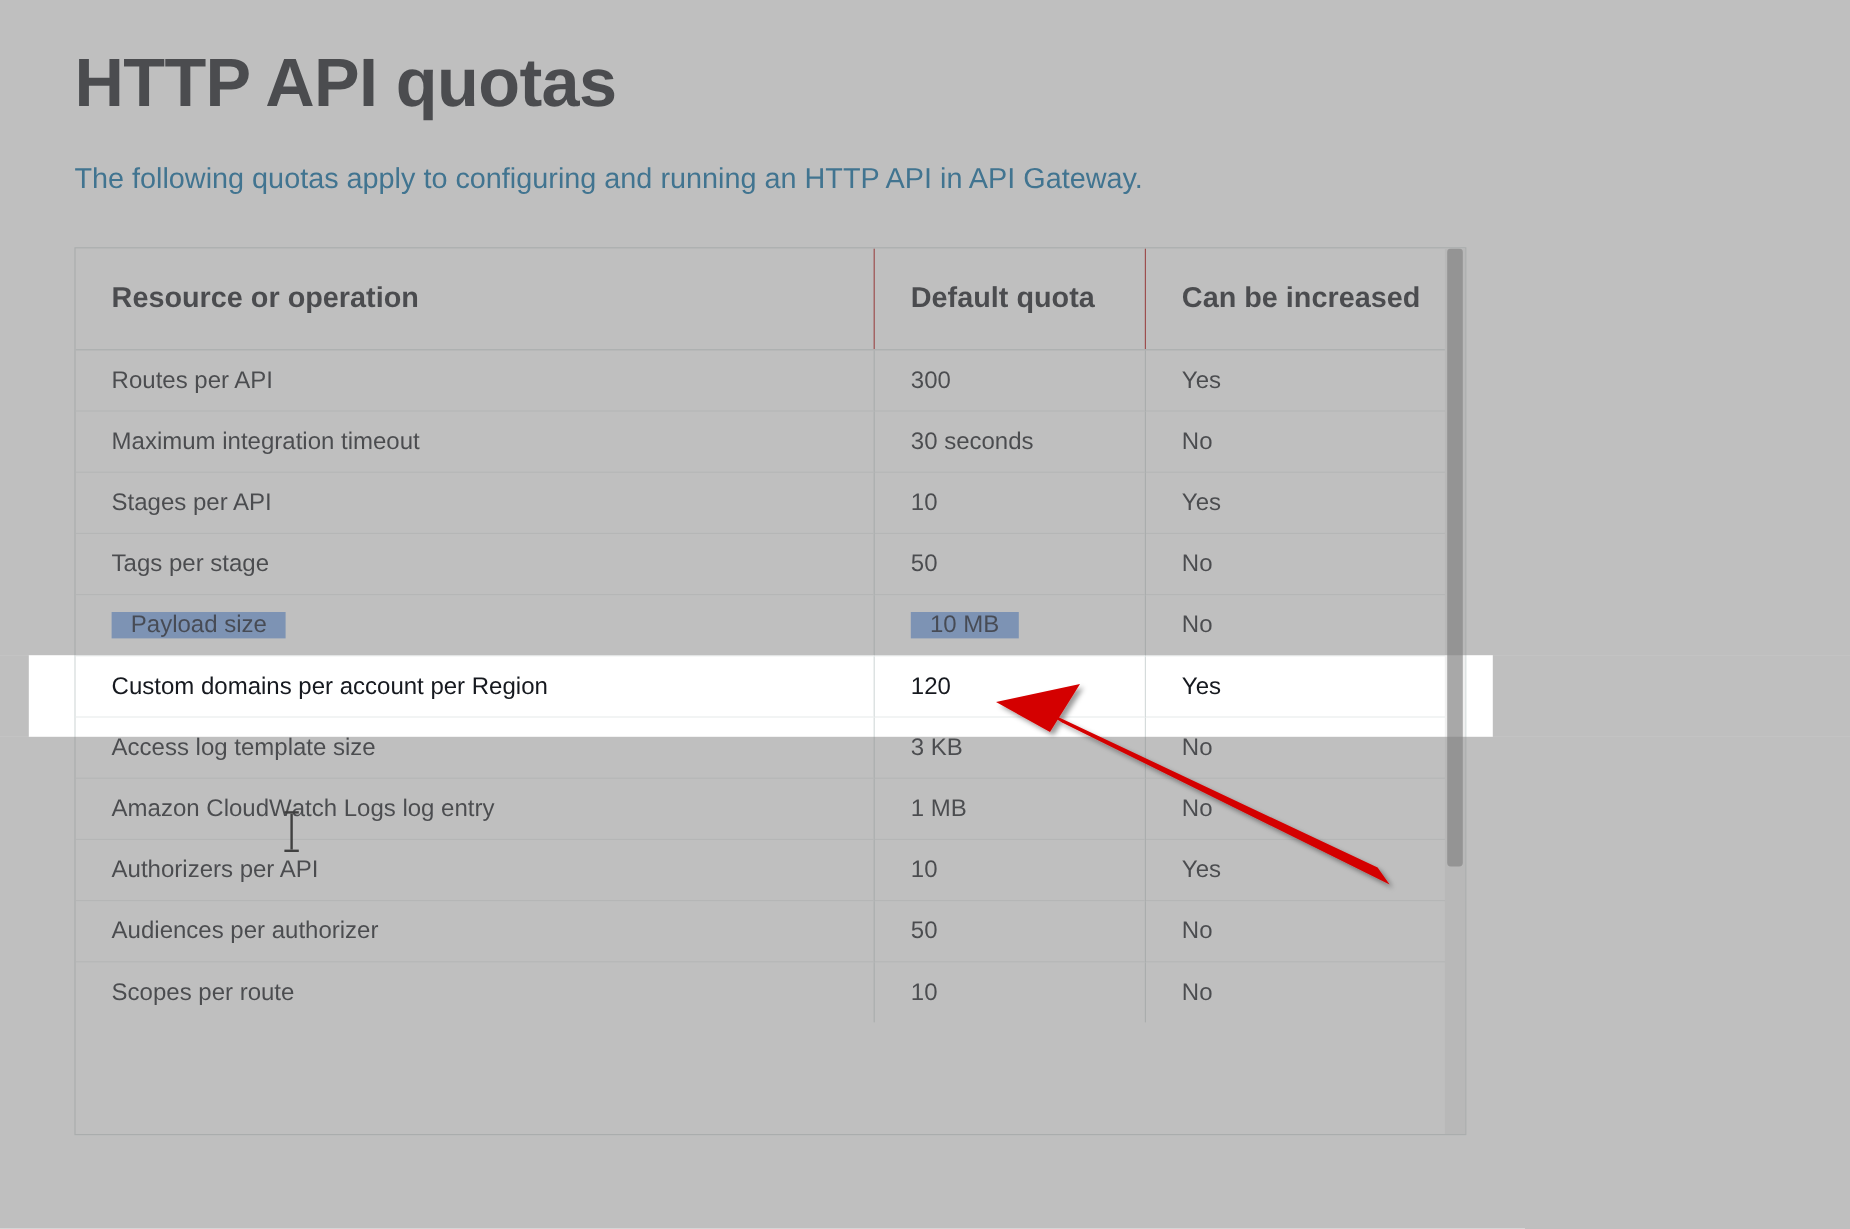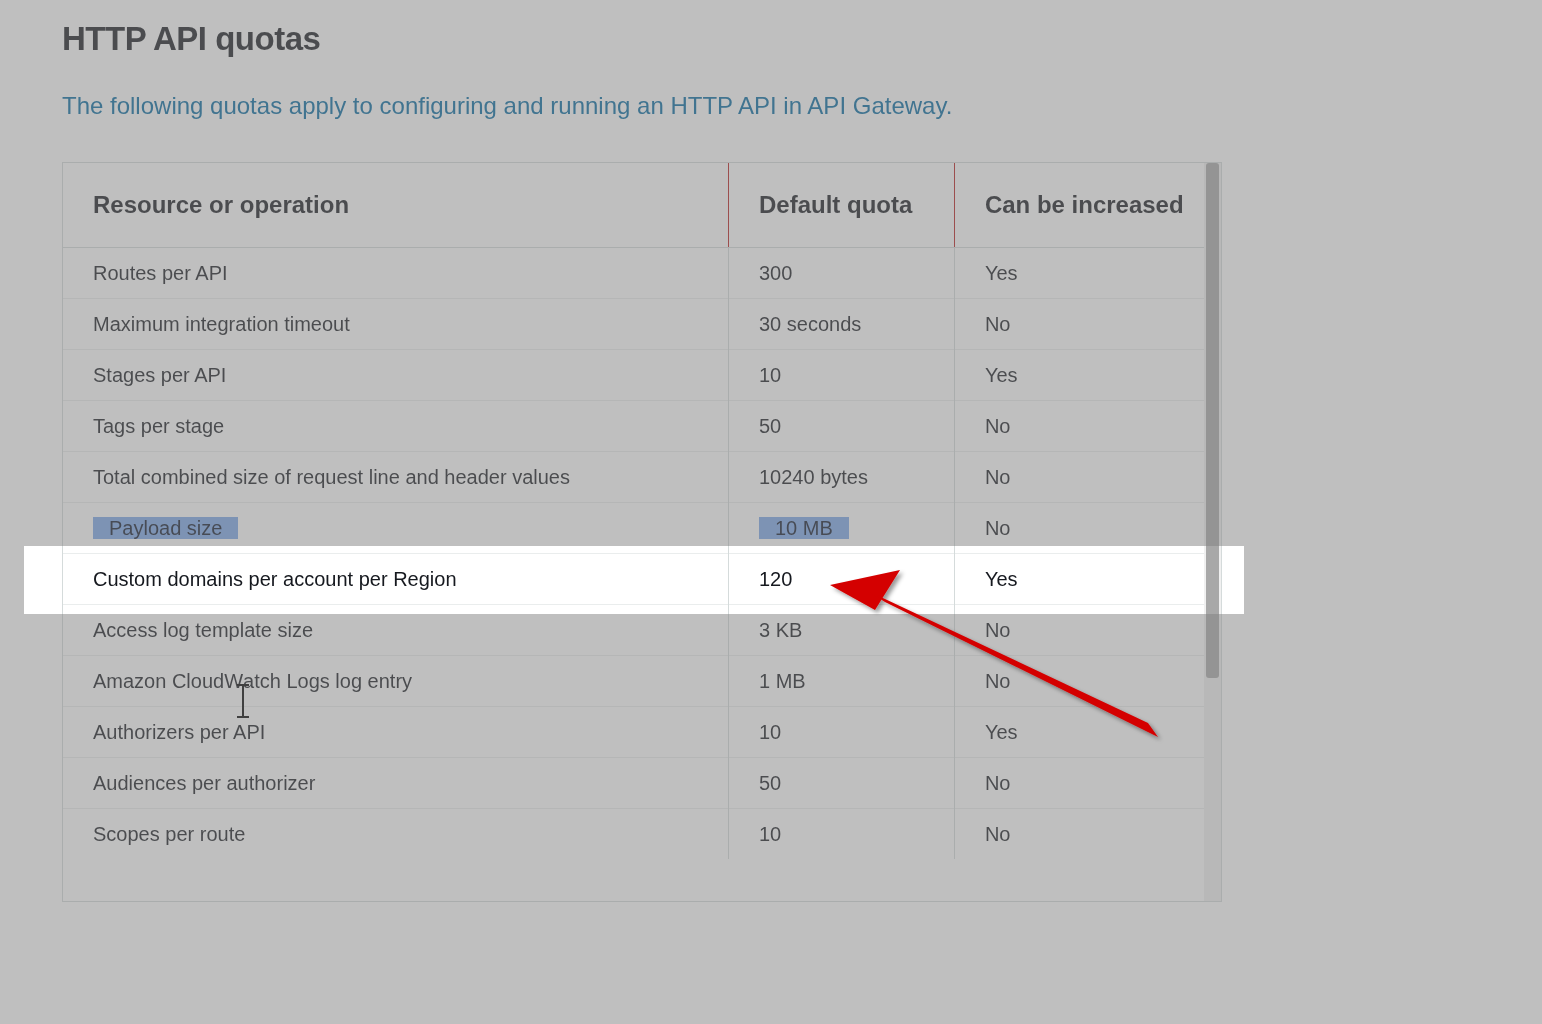--- a/index.html
+++ b/index.html
@@ -13,23 +13,23 @@
     overflow: hidden;
     position: relative;
   }
   .page {
     padding: 20px 62px 0 62px;
     box-sizing: border-box;
     width: 1300px;
     position: relative;
   }
   h1.title {
-    font-size: 33px;
+    font-size: 57px;
     font-weight: 700;
-    margin: 0 0 30px 0;
+    margin: 16px 0 30px 0;
     letter-spacing: -0.5px;
   }
   p.intro {
     font-size: 24px;
     margin: 0 0 38px 0;
     line-height: 1.5;
     color: #0369a1;
   }
 
   .table-wrap {
@@ -183,25 +183,20 @@
             <td>Stages per API</td>
             <td>10</td>
             <td>Yes</td>
           </tr>
           <tr>
             <td>Tags per stage</td>
             <td>50</td>
             <td>No</td>
           </tr>
           <tr>
-            <td>Total combined size of request line and header values</td>
-            <td>10240 bytes</td>
-            <td>No</td>
-          </tr>
-          <tr>
             <td><span class="hl-cell">Payload size</span></td>
             <td><span class="hl-cell">10 MB</span></td>
             <td>No</td>
           </tr>
           <tr>
             <td>Custom domains per account per Region</td>
             <td>120</td>
             <td>Yes</td>
           </tr>
           <tr>

